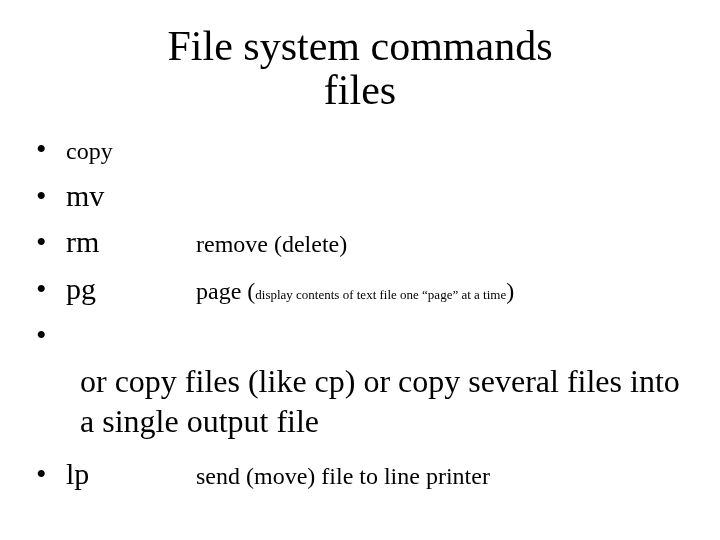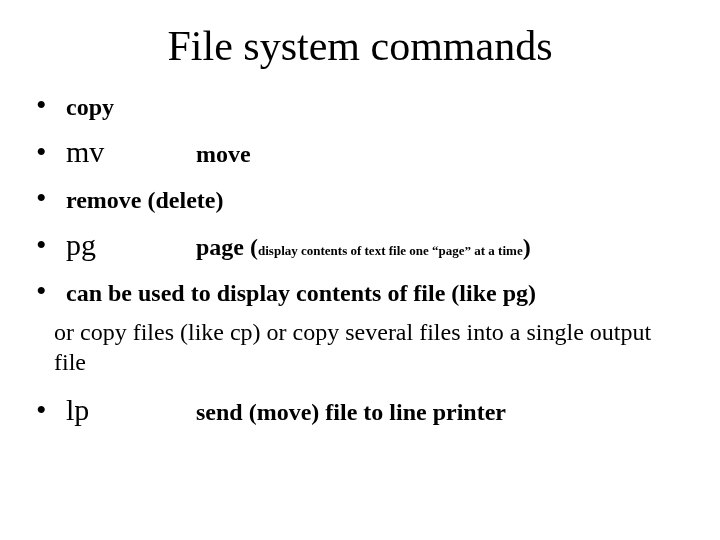--- a/index.html
+++ b/index.html
@@ -37,72 +37,71 @@
     flex: 0 0 30px;
     text-align: left;
   }
   .cmd {
     width: 130px;
     flex: 0 0 130px;
   }
   .desc {
     flex: 1 1 auto;
     font-size: 24px;
-    font-weight: bold;
   }
   .desc .paren {
     font-size: 13px;
   }
   .cont {
-    margin-left: 18px;
-    font-size: 24px;
+    margin-left: 44px;
+    font-size: 32px;
     line-height: 1.25;
     margin-top: 2px;
     margin-bottom: 10px;
     max-width: 620px;
   }
 </style>
 </head>
 <body>
 
 <div class="slide">
 
   <h1 class="title">
     <span>File system commands</span><br>
+    <span>files</span>
   </h1>
 
   <div class="body">
 
     <div class="row">
       <span class="bullet">•</span>
       <span class="desc">copy</span>
     </div>
 
     <div class="row">
       <span class="bullet">•</span>
       <span class="cmd">mv</span>
-      <span class="desc">move</span>
     </div>
 
     <div class="row">
       <span class="bullet">•</span>
+      <span class="cmd">rm</span>
       <span class="desc">remove (delete)</span>
     </div>
 
     <div class="row">
       <span class="bullet">•</span>
       <span class="cmd">pg</span>
       <span class="desc">
         <span>page (</span><span class="paren">display contents of text file one “page” at a time</span><span>)</span>
       </span>
     </div>
 
     <div class="row">
       <span class="bullet">•</span>
-      <span class="desc">can be used to display contents of file (like pg)</span>
     </div>
 
     <div class="cont">or copy files (like cp) or copy several files into a single output file</div>
 
     <div class="row">
       <span class="bullet">•</span>
       <span class="cmd">lp</span>
       <span class="desc">send (move) file to line printer</span>
     </div>
 

